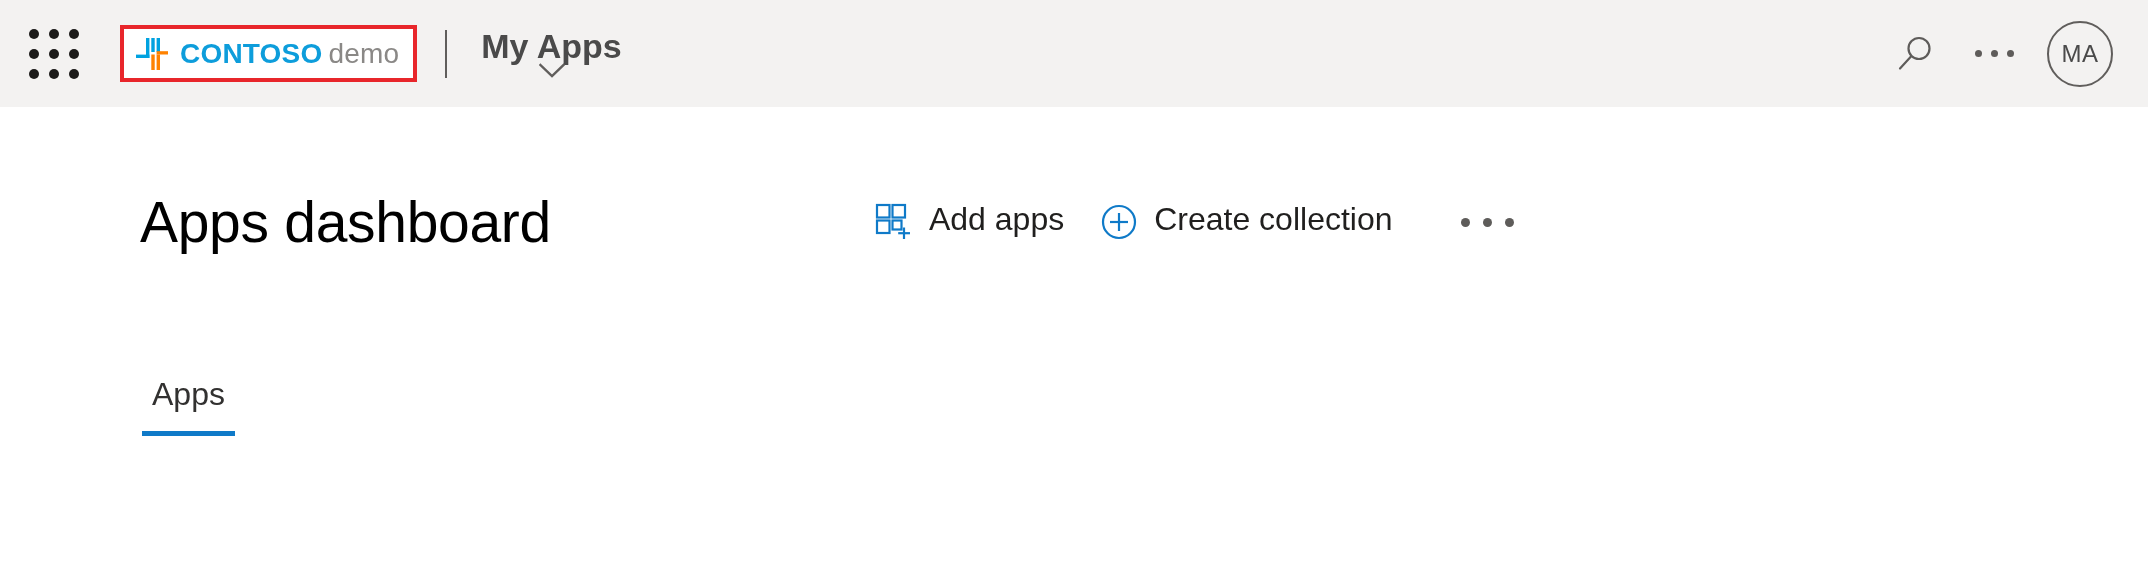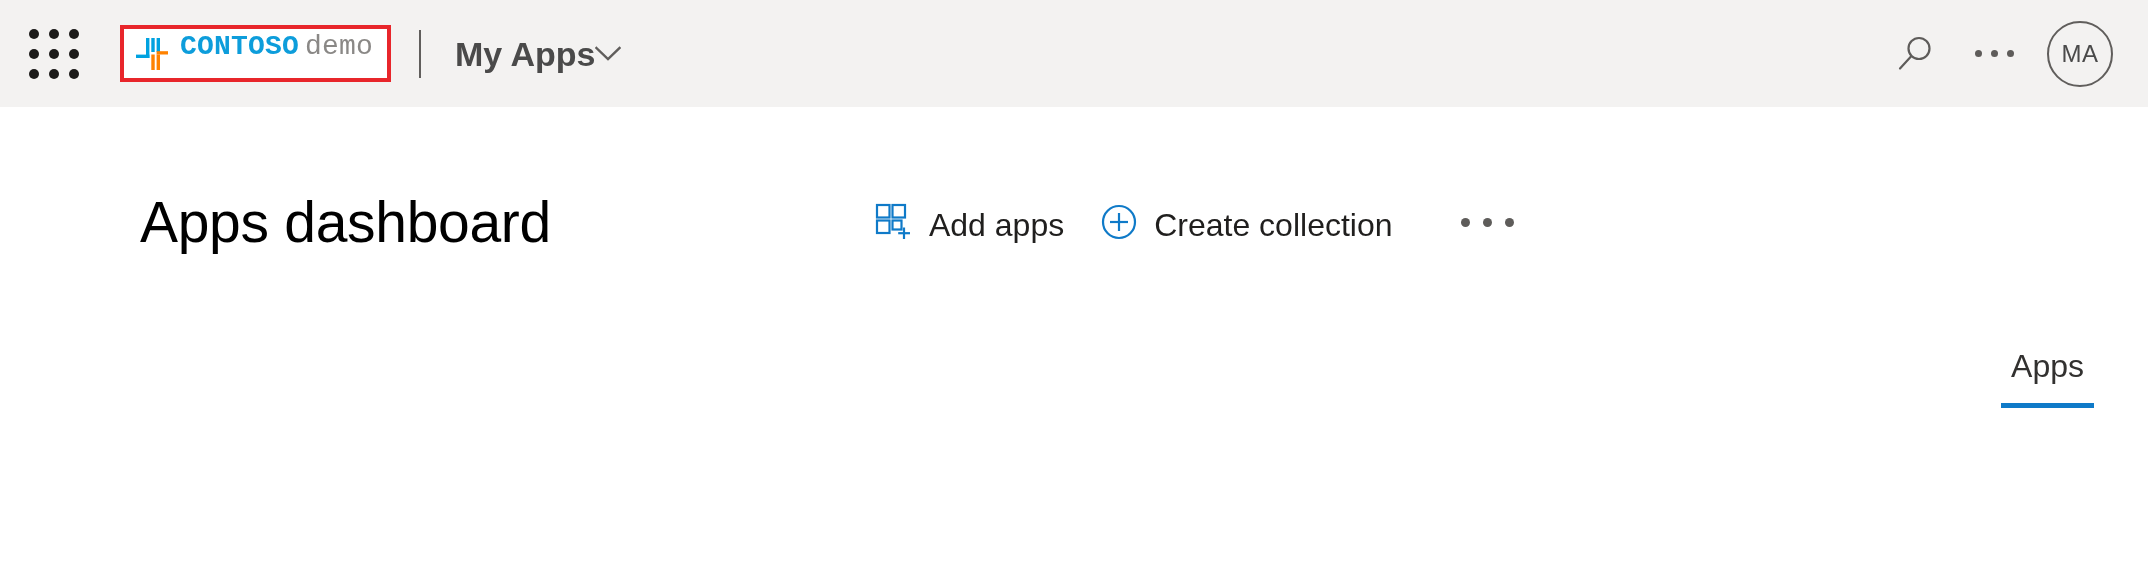--- a/index.html
+++ b/index.html
@@ -57,23 +57,22 @@
     height: 57px;
     box-sizing: border-box;
     display: flex;
     align-items: center;
     padding: 0 14px 0 10px;
     margin-left: 13px;
     cursor: pointer;
   }
   .brand-inner {
     display: flex;
-    align-items: flex-start;
+    align-items: center;
     gap: 12px;
-    font-family: Liberation Mono, monospace;
   }
   .brand-mark {
     width: 34px;
     height: 42px;
     flex: 0 0 auto;
     display: block;
   }
   .brand-text {
     font-size: 28px;
     letter-spacing: 0.2px;
@@ -96,20 +95,21 @@
     height: 48px;
     background: #605e5c;
     margin: 0 34px 0 28px;
     flex: 0 0 auto;
   }
 
   .app-name {
     display: flex;
     align-items: center;
     cursor: pointer;
+    flex-direction: column;
   }
   .app-name-label {
     font-size: 34px;
     font-weight: bold;
     color: #4a4a4a;
     white-space: nowrap;
     line-height: 1;
   }
   .chevron-down {
     width: 26px;
@@ -184,21 +184,21 @@
   }
 
   .command-bar {
     display: flex;
     align-items: center;
     margin-left: 306px;
     gap: 0;
   }
   .command-button {
     display: flex;
-    align-items: flex-end;
+    align-items: flex-start;
     gap: 16px;
     padding: 6px 18px;
     cursor: pointer;
     white-space: nowrap;
   }
   .command-label {
     font-size: 32px;
     color: #201f1e;
     line-height: 1;
   }
@@ -219,22 +219,21 @@
     height: 9px;
     border-radius: 50%;
     background: #5e5c5a;
     display: block;
   }
 
   
   .tab-strip {
     display: flex;
     align-items: flex-start;
-    margin-top: 68px;
-    justify-content: flex-end;
+    margin-top: 96px;
   }
   .tab {
     position: relative;
     padding: 0 12px 26px 12px;
     margin-right: 52px;
     cursor: pointer;
   }
   .tab-label {
     font-size: 32px;
     color: #323130;

